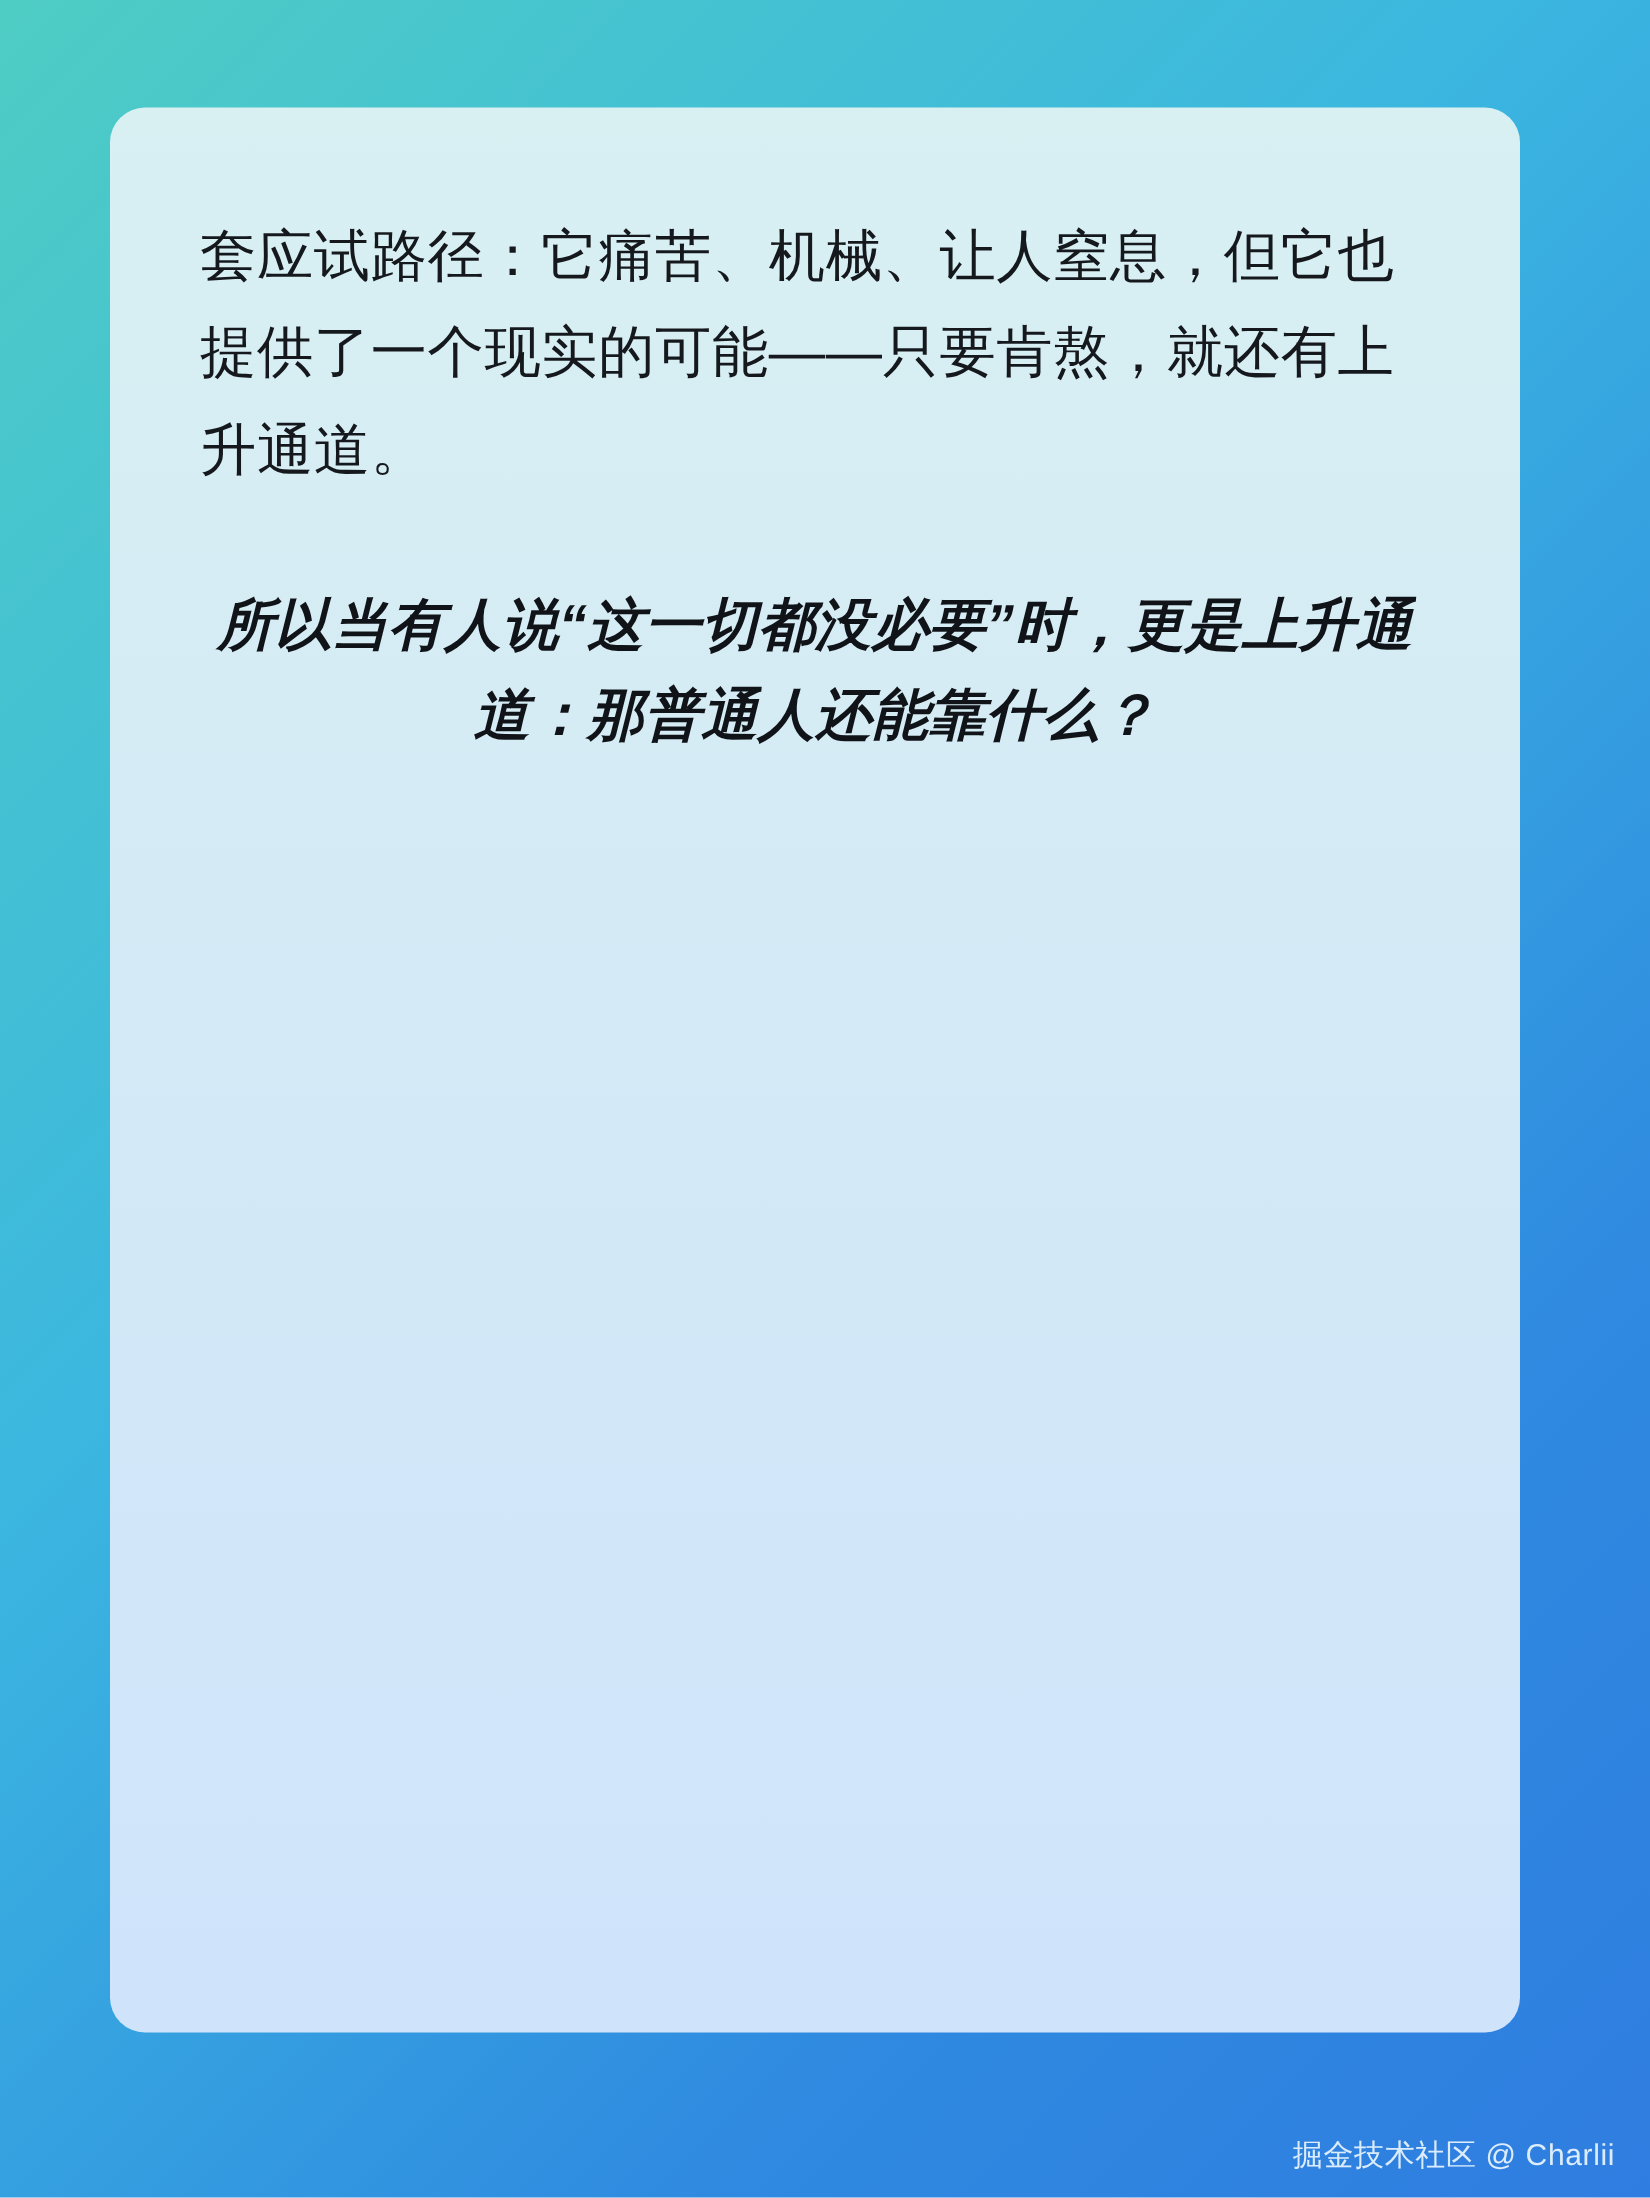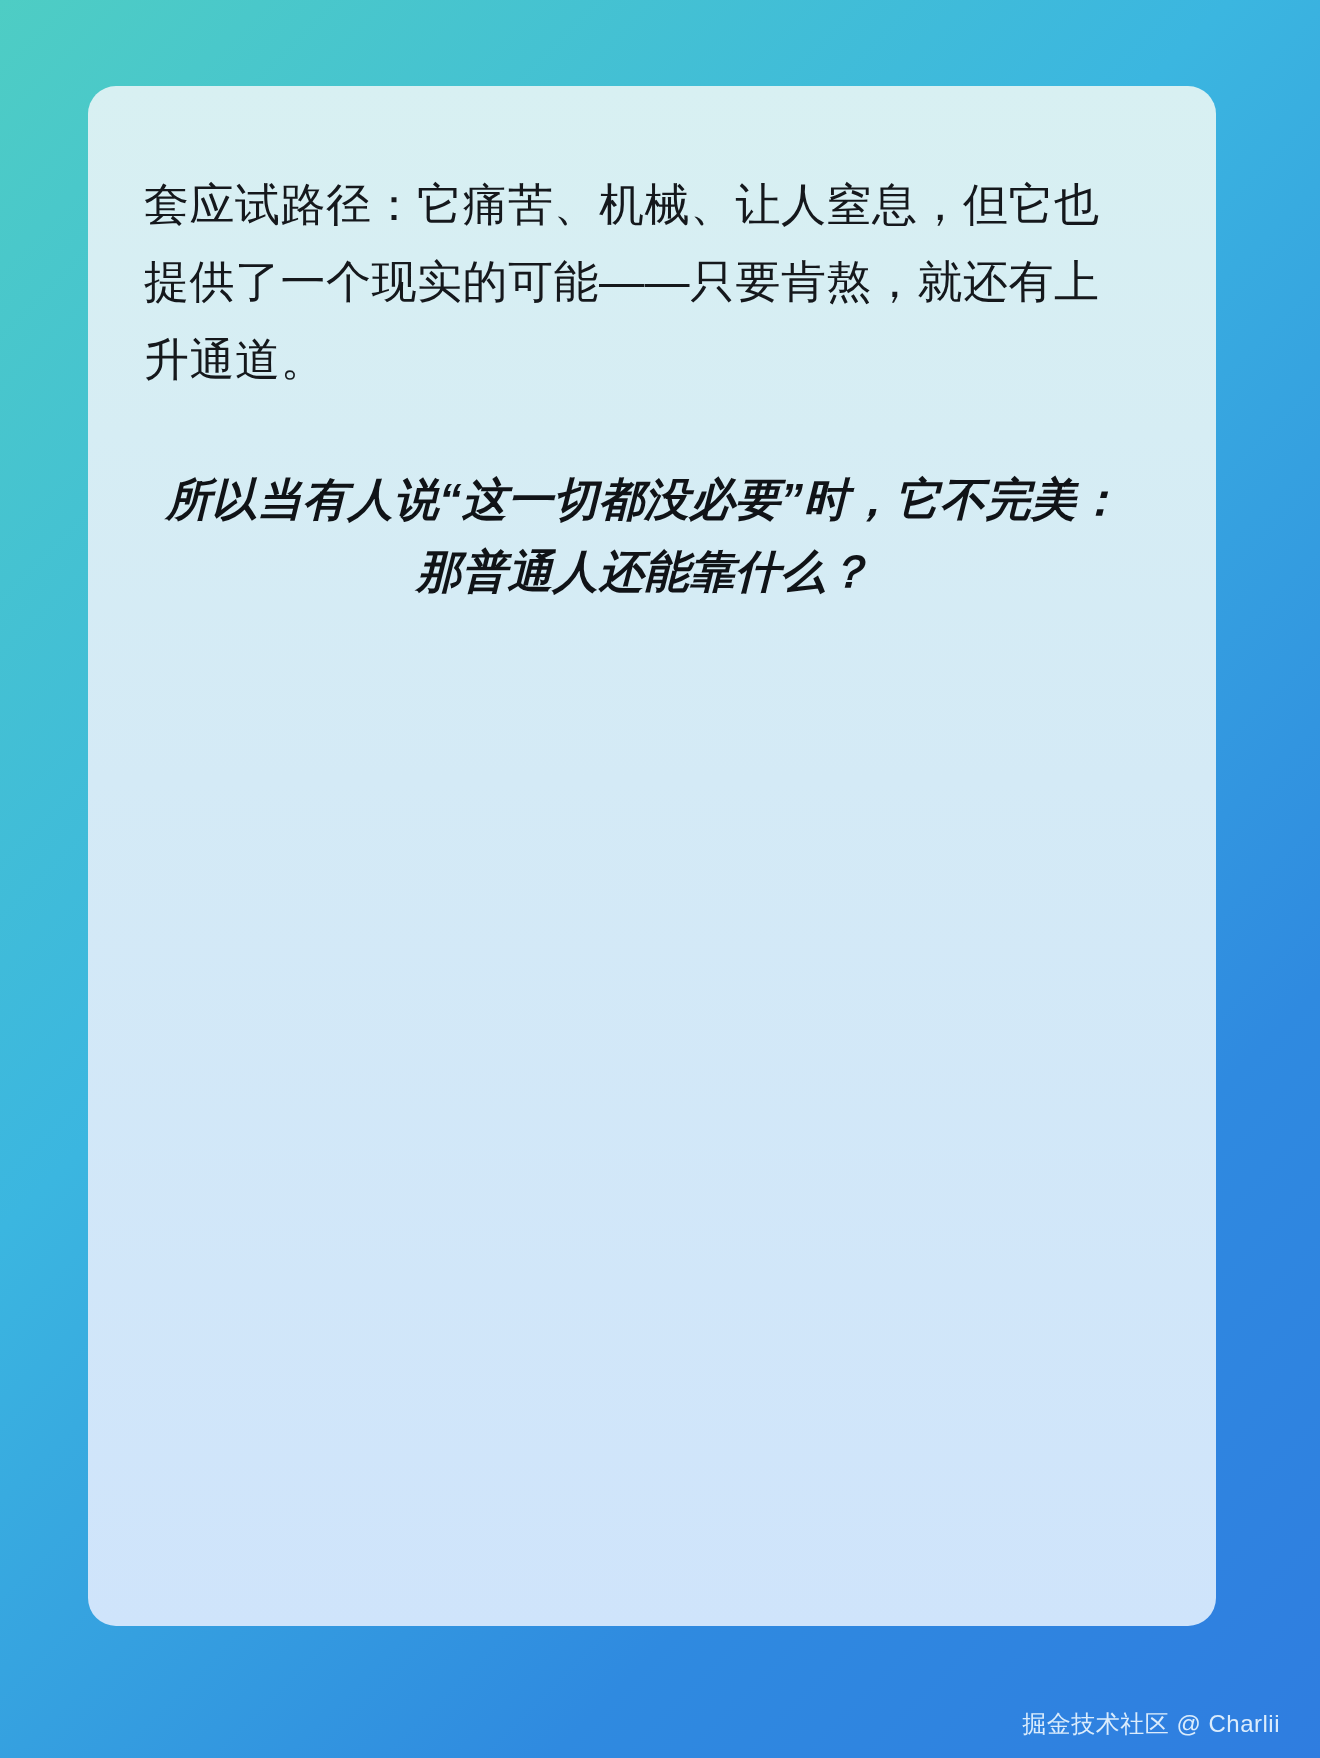--- a/index.html
+++ b/index.html
@@ -21,21 +21,21 @@
   }
   .card {
     position: absolute;
     left: 88px;
     top: 86px;
     width: 1128px;
     height: 1540px;
     box-sizing: border-box;
     border-radius: 28px;
     background: linear-gradient(180deg, #d8f0f2 0%, #d4eaf6 45%, #cfe4fb 100%);
-    padding: 80px 72px 60px 56px;
+    padding: 80px 72px 60px 72px;
   }
   .para {
     font-size: 45px;
     line-height: 1.72;
     color: #15181c;
     letter-spacing: 0.5px;
     font-weight: 400;
   }
   .quote {
     margin-top: 66px;
@@ -79,37 +79,37 @@
     color: #15181c;
     letter-spacing: 0.5px;
   }
   .body-text .em {
     font-weight: 700;
     font-style: italic;
     color: #0f1216;
   }
   .watermark {
     position: absolute;
-    right: 40px;
+    right: 28px;
     bottom: 18px;
     font-size: 24px;
     color: #eaf6ff;
     opacity: 0.92;
     letter-spacing: 0.5px;
   }
 </style>
 </head>
 <body>
 
 <div class="page">
 
   <div class="card">
 
     <div class="para">套应试路径：它痛苦、机械、让人窒息，但它也提供了一个现实的可能——只要肯熬，就还有上升通道。</div>
 
-    <div class="quote">所以当有人说“这一切都没必要”时，它不完美：那普通人还能靠什么？</div>
+    <div class="quote">所以当有人说“这一切都没必要”时，更是上升通道：那普通人还能靠什么？</div>
 
 
   </div>
 
   <div class="watermark">掘金技术社区 @ Charlii</div>
 
 </div>
 
 </body></html>

